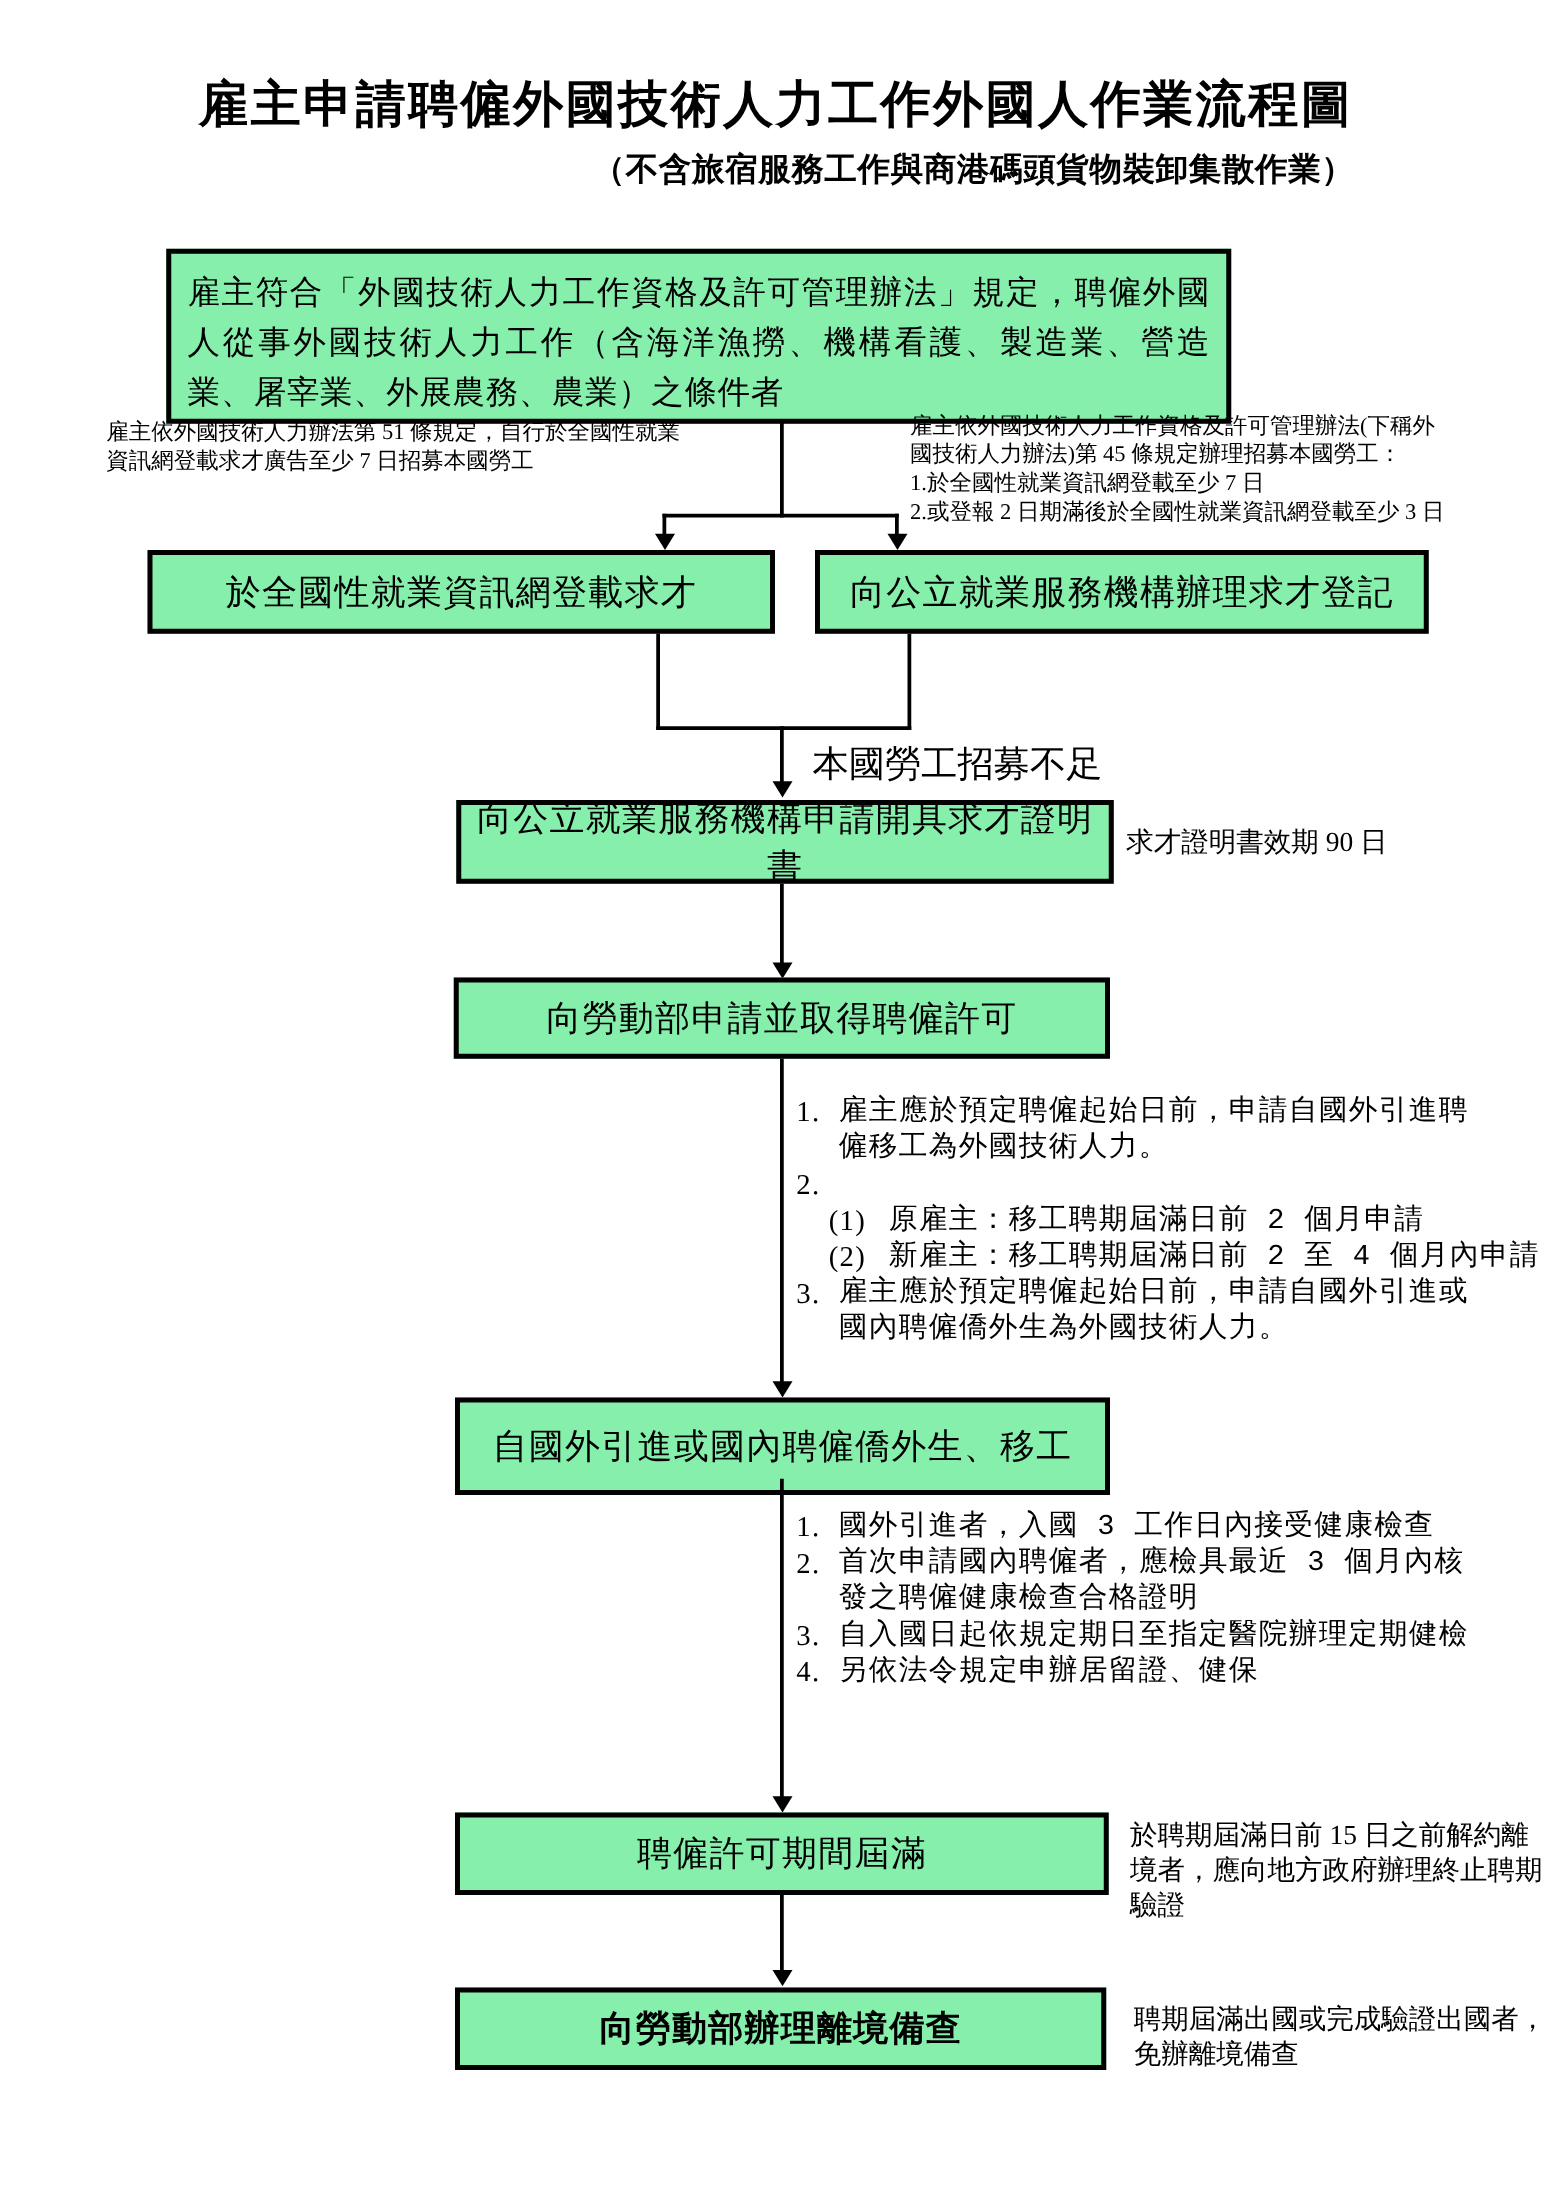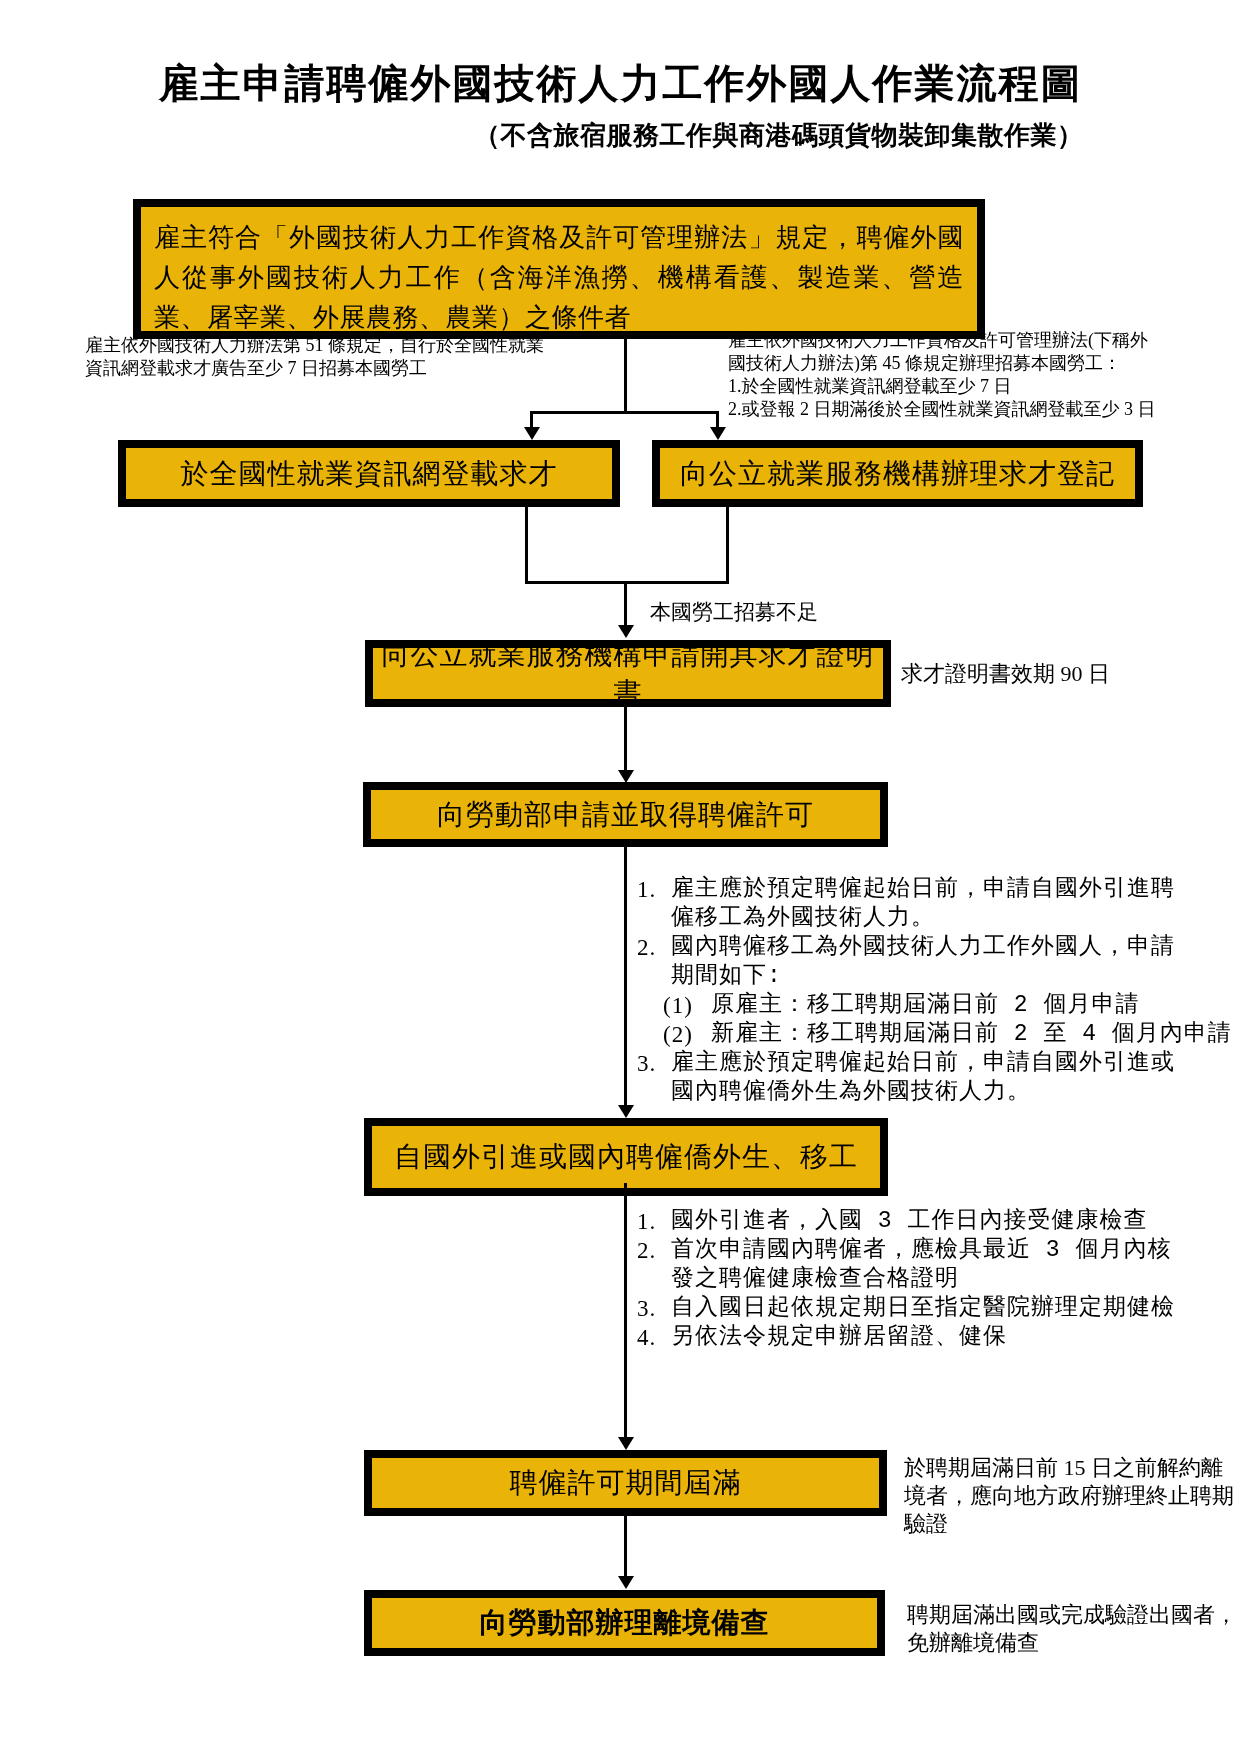--- a/index.html
+++ b/index.html
@@ -13,39 +13,39 @@
   }
   .title {
     position:absolute; left:0; top:40px; width:100%;
     text-align:center; font-size:40px; font-weight:bold; letter-spacing:2px;
   }
   .subtitle {
     position:absolute; left:474px; top:102px;
     font-size:26px; font-weight:bold; letter-spacing:0.5px;
   }
   .box {
-    position:absolute; border:8px solid #000000; background:#eab308;
+    position:absolute; border:4px solid #000000; background:#86efac;
     display:flex; align-items:center; justify-content:center;
     font-size:28px; letter-spacing:1px; text-align:center;
   }
   .box.multi {
     font-size:26px; letter-spacing:0.5px; line-height:40px;
     text-align:justify; justify-content:flex-start; align-items:flex-start;
     padding:11px 13px;
   }
   .vline { position:absolute; width:3px; background:#000; }
   .hline { position:absolute; height:3px; background:#000; }
   .arrow {
     position:absolute; width:0; height:0;
     border-left:8px solid transparent; border-right:8px solid transparent;
     border-top:13px solid #000;
   }
   .note-sm { position:absolute; font-size:18px; line-height:23px; }
   .note-md { position:absolute; font-size:22px; line-height:28px; }
-  .note-lg { position:absolute; font-size:21px; line-height:29px; }
+  .note-lg { position:absolute; font-size:29px; line-height:29px; }
   .list { position:absolute; font-size:23px; letter-spacing:1px; line-height:29px; }
   .li { display:flex; align-items:flex-start; }
   .li .num { flex:0 0 34px; }
   .li .txt { max-width:520px;font-family:Liberation Mono, monospace; }
   .li.sub { padding-left:26px; }
   .li.sub .num { flex:0 0 48px; }
   .li.sub .txt { max-width:none; }
 </style>
 </head>
 <body>
@@ -102,21 +102,20 @@
   <div class="vline" style="left:624px; top:831px; height:260px;"></div>
   <div class="arrow" style="left:618px; top:1089px;"></div>
 
   <div class="list" style="left:637px; top:859px; width:600px;">
     <div class="li">
       <span class="num">1.</span>
       <span class="txt">雇主應於預定聘僱起始日前，申請自國外引進聘僱移工為外國技術人力。</span>
     </div>
     <div class="li">
       <span class="num">2.</span>
-      <span class="txt">國內聘僱移工為外國技術人力工作外國人，申請期間如下:</span>
     </div>
     <div class="li sub">
       <span class="num">(1)</span>
       <span class="txt">原雇主：移工聘期屆滿日前 2 個月申請</span>
     </div>
     <div class="li sub">
       <span class="num">(2)</span>
       <span class="txt">新雇主：移工聘期屆滿日前 2 至 4 個月內申請</span>
     </div>
     <div class="li">

